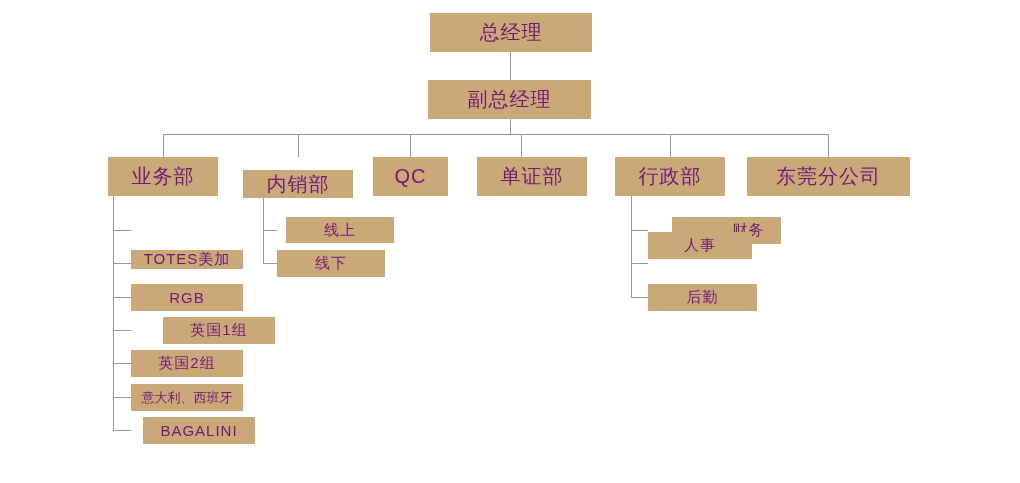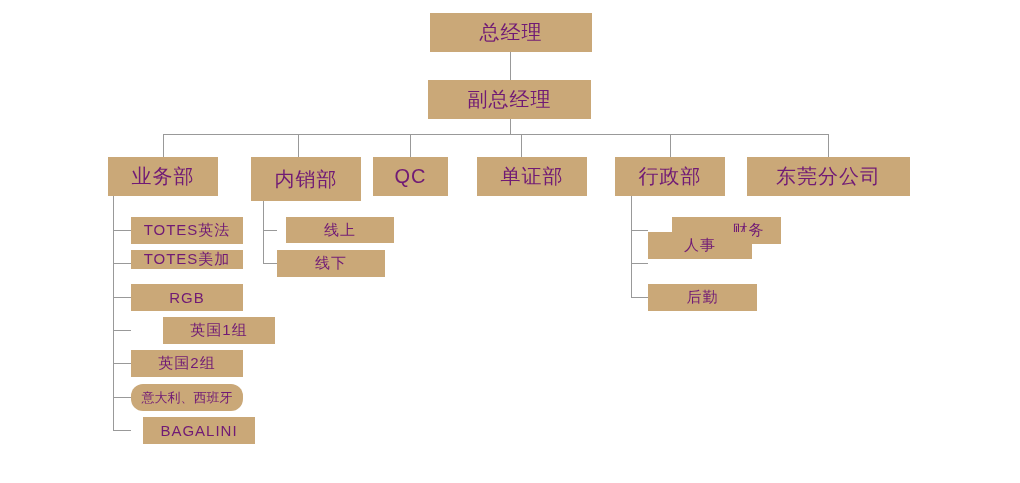--- a/index.html
+++ b/index.html
@@ -8,21 +8,21 @@
     font-family:"Liberation Sans","DejaVu Sans",sans-serif;
   }
   .node{
     position:absolute;background:#CAA878;color:#701a75;
     display:flex;align-items:center;justify-content:center;
     font-weight:300;letter-spacing:1px;white-space:nowrap;
     box-sizing:border-box;
   }
   .lvl-main{font-size:20px;}
   .lvl-sub{font-size:15px;}
-  .lvl-sub.small{font-size:13px;letter-spacing:0;border-radius:12px;}
+  .lvl-sub.small{font-size:13px;letter-spacing:0;}
   .line{position:absolute;background:#999999;}
 </style>
 </head>
 <body>
 
 <div class="canvas">
 
   <div class="line" style="left:510px;top:52px;width:1px;height:28px;"></div>
 
   <div class="line" style="left:510px;top:119px;width:1px;height:15px;"></div>
@@ -51,27 +51,26 @@
 
   <div class="line" style="left:631px;top:196px;width:1px;height:102px;"></div>
   <div class="line" style="left:631px;top:230px;width:17px;height:1px;"></div>
   <div class="line" style="left:631px;top:263px;width:17px;height:1px;"></div>
   <div class="line" style="left:631px;top:297px;width:17px;height:1px;"></div>
 
   <div class="node lvl-main" style="left:430px;top:13px;width:162px;height:39px;">总经理</div>
   <div class="node lvl-main" style="left:428px;top:80px;width:163px;height:39px;">副总经理</div>
 
   <div class="node lvl-main" style="left:108px;top:157px;width:110px;height:39px;">业务部</div>
-  <div class="node lvl-main" style="left:243px;top:157px;width:110px;height:44px;margin-left:8px;">内销部</div>
+  <div class="node lvl-main" style="left:243px;top:170px;width:110px;height:28px;">内销部</div>
   <div class="node lvl-main" style="left:477px;top:157px;width:110px;height:39px;">单证部</div>
   <div class="node lvl-main" style="left:373px;top:157px;width:75px;height:39px;">QC</div>
   <div class="node lvl-main" style="left:615px;top:157px;width:110px;height:39px;">行政部</div>
   <div class="node lvl-main" style="left:747px;top:157px;width:163px;height:39px;">东莞分公司</div>
 
-  <div class="node lvl-sub" style="left:131px;top:217px;width:112px;height:27px;">TOTES英法</div>
   <div class="node lvl-sub" style="left:131px;top:250px;width:112px;height:19px;">TOTES美加</div>
   <div class="node lvl-sub" style="left:131px;top:284px;width:112px;height:27px;">RGB</div>
   <div class="node lvl-sub" style="left:131px;top:317px;width:112px;height:27px;margin-left:32px;">英国1组</div>
   <div class="node lvl-sub" style="left:131px;top:350px;width:112px;height:27px;">英国2组</div>
   <div class="node lvl-sub small" style="left:131px;top:384px;width:112px;height:27px;">意大利、西班牙</div>
   <div class="node lvl-sub" style="left:131px;top:417px;width:112px;height:27px;margin-left:12px;">BAGALINI</div>
 
   <div class="node lvl-sub" style="left:286px;top:217px;width:108px;height:26px;">线上</div>
   <div class="node lvl-sub" style="left:277px;top:250px;width:108px;height:27px;">线下</div>
 

